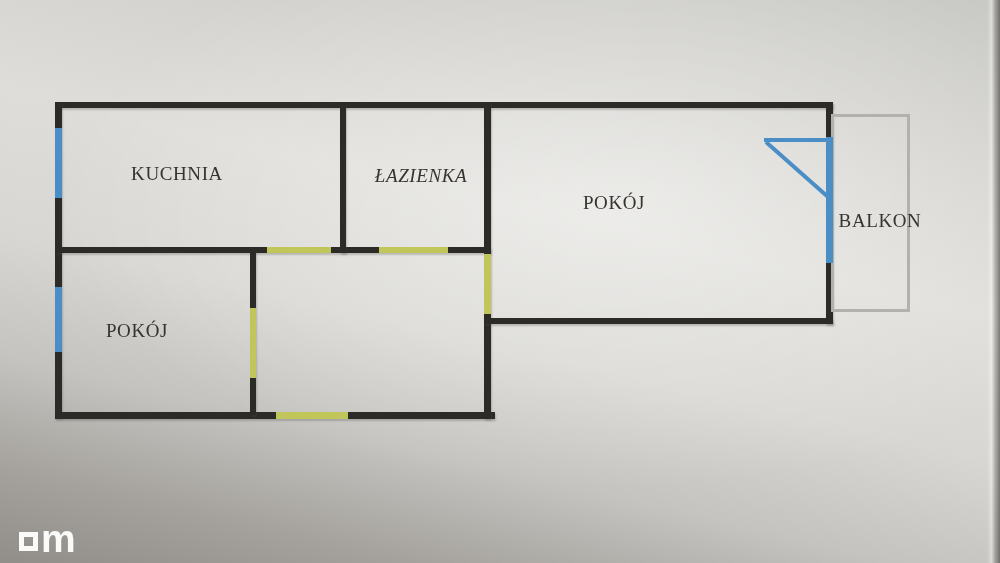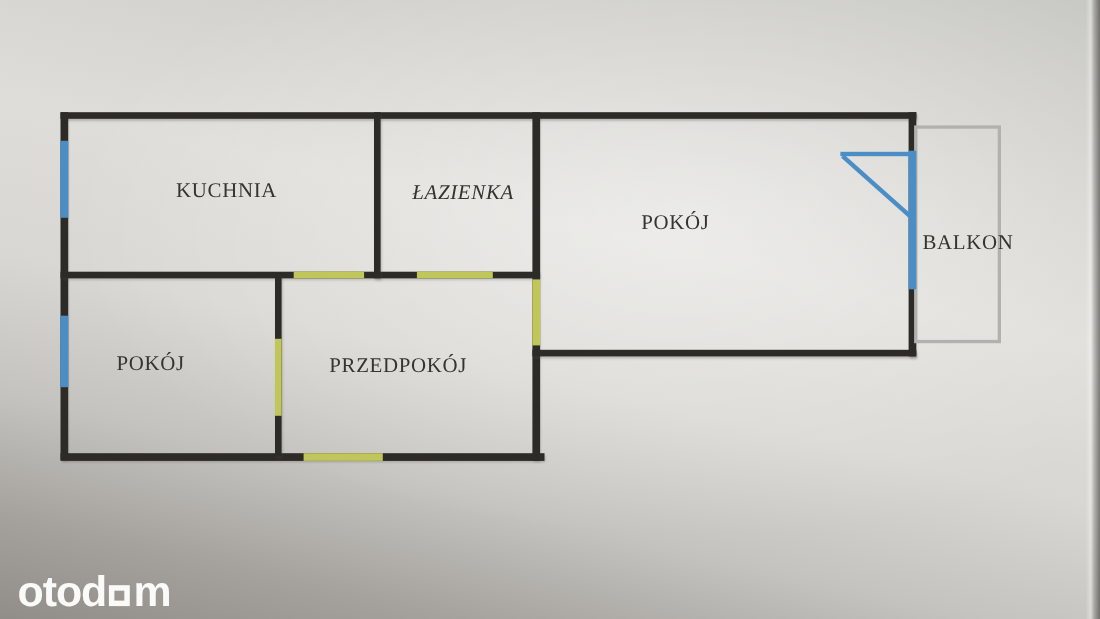--- a/index.html
+++ b/index.html
@@ -66,26 +66,24 @@
   <div class="swing" style="left:766px;top:140px;width:83px;height:4px;transform:rotate(41.6deg);transform-origin:left center;"></div>
 
   <div class="door" style="left:267px;top:247px;width:64px;height:6px;"></div>
   <div class="door" style="left:379px;top:247px;width:69px;height:6px;"></div>
   <div class="door" style="left:484px;top:254px;width:7px;height:60px;"></div>
   <div class="door" style="left:250px;top:308px;width:6px;height:70px;"></div>
   <div class="door" style="left:276px;top:412px;width:72px;height:7px;"></div>
 
   <div class="balcony"></div>
 
-  <div class="room-label" style="left:177px;top:174px;margin-left:29px;">KUCHNIA</div>
+  <div class="room-label" style="left:177px;top:174px;">KUCHNIA</div>
   <div class="room-label" style="left:421px;top:176px;font-style:italic;">ŁAZIENKA</div>
   <div class="room-label" style="left:614px;top:203px;">POKÓJ</div>
   <div class="room-label" style="left:137px;top:331px;">POKÓJ</div>
-  <div class="room-label" style="left:362px;top:333px;">PRZEDPOKÓJ</div>
   <div class="room-label" style="left:880px;top:221px;font-family:Liberation Serif, serif;">BALKON</div>
 
   <div class="watermark">
-    <span class="txt">otod</span>
     <span class="wm-square"></span>
     <span class="txt">m</span>
   </div>
 
 </div>
 
 </body></html>

